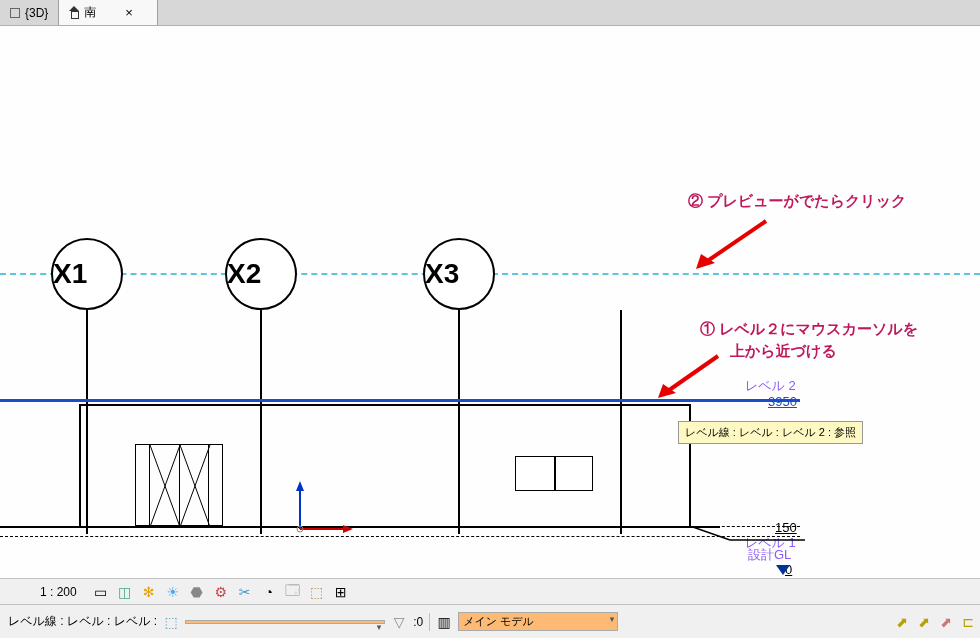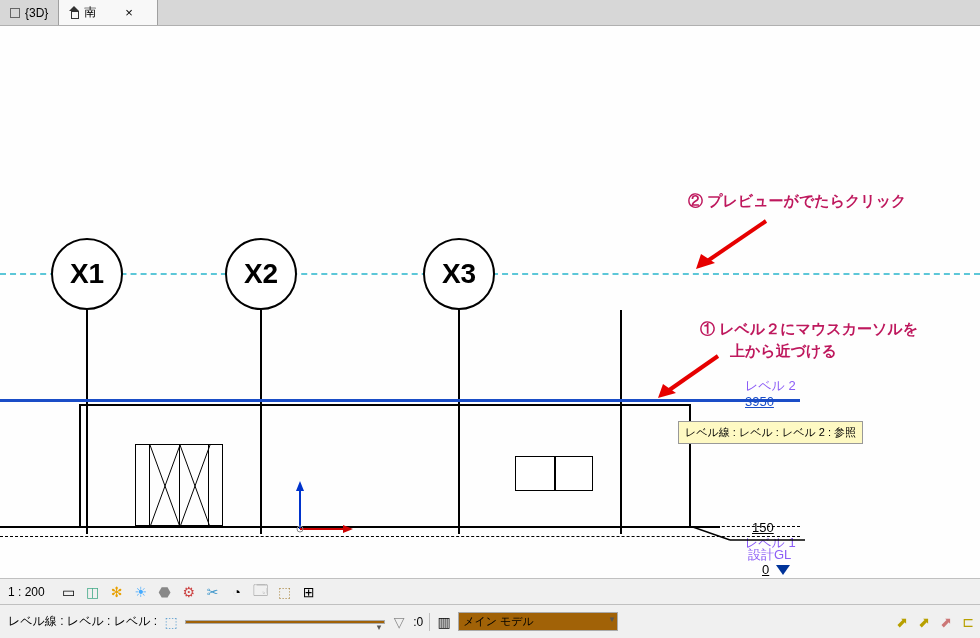--- a/index.html
+++ b/index.html
@@ -92,21 +92,21 @@
     
     .grid-bubble {
       position: absolute;
       width: 72px;
       height: 72px;
       border: 2px solid #000;
       border-radius: 50%;
       background: #fff;
       display: flex;
       align-items: center;
-      justify-content: center;
+      justify-content: flex-start;
       font-size: 28px;
       font-weight: bold;
     }
     .grid-line {
       position: absolute;
       width: 2px;
       background: #000;
     }
     
     
@@ -122,20 +122,21 @@
     }
     .level-label {
       position: absolute;
       font-size: 13px;
       color: #8b5cf6;
     }
     .level-value {
       position: absolute;
       font-size: 13px;
       text-decoration: underline;
+      margin-left: 23px;
     }
     
     
     .preview-line {
       position: absolute;
       height: 0;
       border-top: 2px dashed #5cc7d8;
     }
     
     
@@ -210,21 +211,21 @@
       height: 34px;
       background: #f0f0f0;
       border-top: 1px solid #c0c0c0;
       display: flex;
       align-items: center;
       padding: 0 8px;
       font-size: 12px;
       gap: 6px;
     }
     .dropdown {
-      background: #a16207;
+      background: #fdba74;
       border: 1px solid #aaa;
       padding: 1px 18px 1px 4px;
       font-size: 11px;
       position: relative;
     }
     .dropdown::after {
       content: '▾';
       position: absolute;
       right: 3px;
       top: 1px;
@@ -235,20 +236,21 @@
       width: 16px;
       height: 16px;
       display: inline-flex;
       align-items: center;
       justify-content: center;
       cursor: pointer;
       font-size: 14px;
     }
     .scale-label {
       padding-right: 8px;
+      margin-left: 32px;
     }
     .divider {
       width: 1px;
       height: 18px;
       background: #c0c0c0;
     }
     .right-icons {
       position: absolute;
       right: 4px;
       display: flex;

